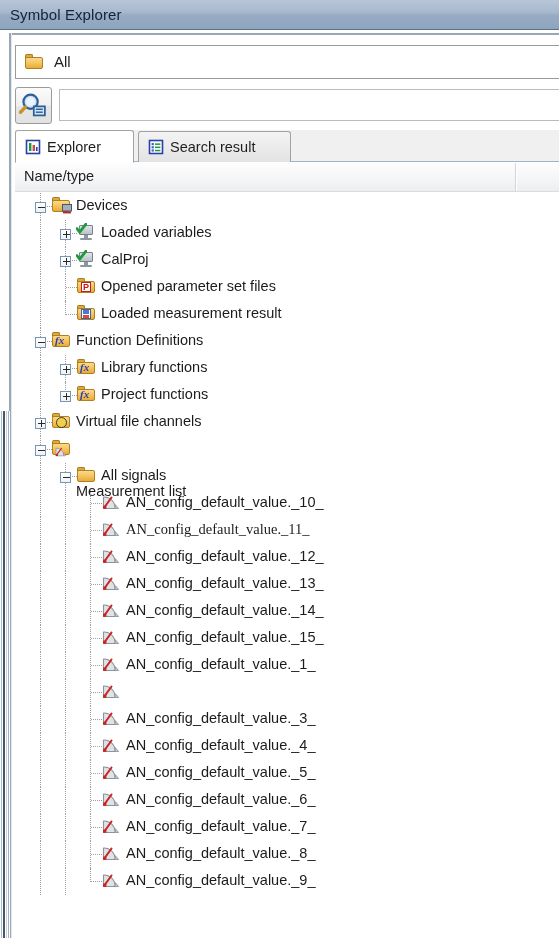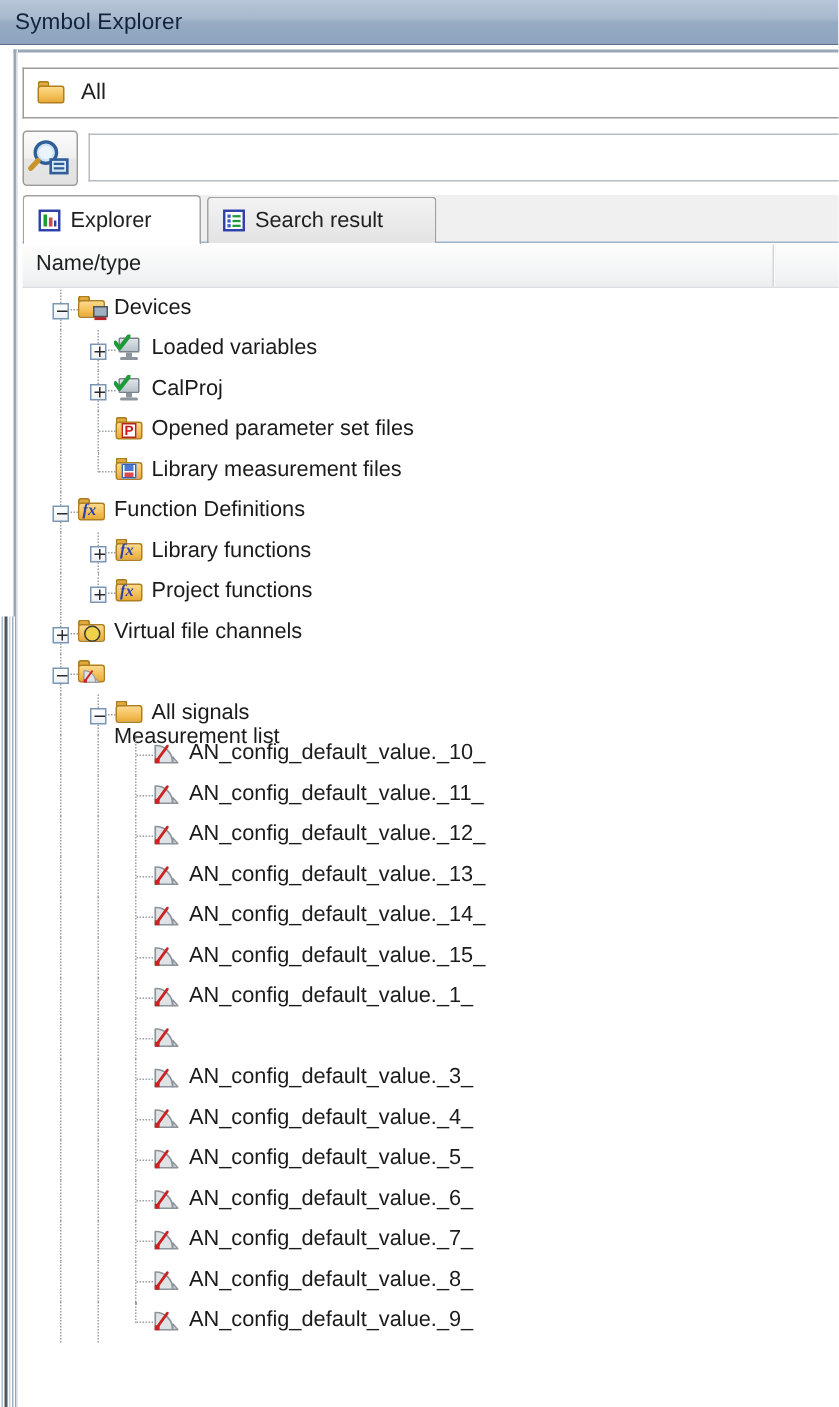--- a/index.html
+++ b/index.html
@@ -411,21 +411,21 @@
         <span class="vline" style="left:50px; top:0; height:27px;"></span>
         <span class="hline" style="left:51px; width:11px;"></span>
         <span class="icon" style="left:62px;"><span class="ico ico-folder ico-pset"><span class="tab-f"></span><span class="body-f"></span><span class="p">P</span></span></span>
         <span class="label" style="left:86px;">Opened parameter set files</span>
       </div>
       <div class="row">
         <span class="vline" style="left:25px; top:0; height:27px;"></span>
         <span class="vline" style="left:50px; top:0; height:14px;"></span>
         <span class="hline" style="left:51px; width:11px;"></span>
         <span class="icon" style="left:62px;"><span class="ico ico-folder ico-floppy"><span class="tab-f"></span><span class="body-f"></span><span class="f"></span></span></span>
-        <span class="label" style="left:86px;">Library measurement files</span>
+        <span class="label" style="left:86px;">Loaded measurement result</span>
       </div>
       <div class="row">
         <span class="vline" style="left:25px; top:0; height:27px;"></span>
         <span class="hline" style="left:26px; width:11px;"></span>
         <span class="twisty" style="left:20px;"></span>
         <span class="icon" style="left:37px;"><span class="ico ico-folder ico-fx"><span class="tab-f"></span><span class="body-f"></span><span class="fx">fx</span></span></span>
         <span class="label" style="left:61px;">Function Definitions</span>
       </div>
       <div class="row">
         <span class="vline" style="left:25px; top:0; height:27px;"></span>
@@ -487,21 +487,21 @@
         <span class="vline" style="left:25px; top:0; height:27px;"></span>
         <span class="vline" style="left:50px; top:0; height:27px;"></span>
         <span class="vline" style="left:75px; top:0; height:27px;"></span>
         <span class="hline" style="left:76px; width:11px;"></span>
         <span class="icon" style="left:87px;"><span class="ico ico-signal"><svg width="18" height="16" viewBox="0 0 18 16">
               <path d="M1.5 14.5 L1.5 3 A11 11 0 0 1 13 14.5 Z" fill="#dfe3e6" stroke="#8c949b" stroke-width="1.1" stroke-linejoin="round"></path>
               <path d="M2.2 13.6 L9.6 3.4" stroke="#cc2222" stroke-width="1.8" stroke-linecap="round"></path>
               <rect x="1.2" y="11.6" width="3.2" height="3.2" fill="#cc2222"></rect>
               <path d="M13.2 10.6 L16.6 14.5 L13.2 14.5 Z" fill="#c9ced3" stroke="#8c949b" stroke-width="0.9" stroke-linejoin="round"></path>
             </svg></span></span>
-        <span class="label" style="left:111px;">AN_config_default_value._11_</span>
+        <span class="label" style="left:111px;font-family:Liberation Serif, serif;">AN_config_default_value._11_</span>
       </div>
       <div class="row">
         <span class="vline" style="left:25px; top:0; height:27px;"></span>
         <span class="vline" style="left:50px; top:0; height:27px;"></span>
         <span class="vline" style="left:75px; top:0; height:27px;"></span>
         <span class="hline" style="left:76px; width:11px;"></span>
         <span class="icon" style="left:87px;"><span class="ico ico-signal"><svg width="18" height="16" viewBox="0 0 18 16">
               <path d="M1.5 14.5 L1.5 3 A11 11 0 0 1 13 14.5 Z" fill="#dfe3e6" stroke="#8c949b" stroke-width="1.1" stroke-linejoin="round"></path>
               <path d="M2.2 13.6 L9.6 3.4" stroke="#cc2222" stroke-width="1.8" stroke-linecap="round"></path>
               <rect x="1.2" y="11.6" width="3.2" height="3.2" fill="#cc2222"></rect>

